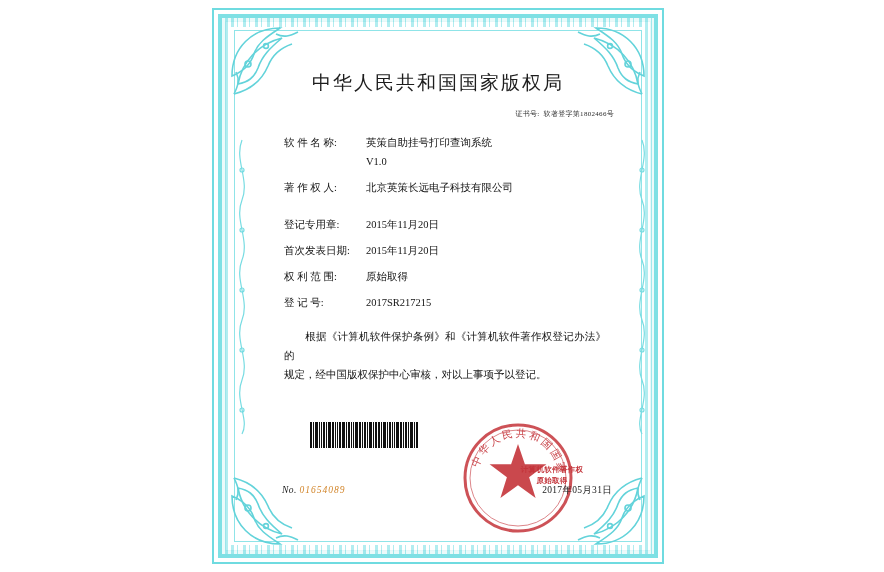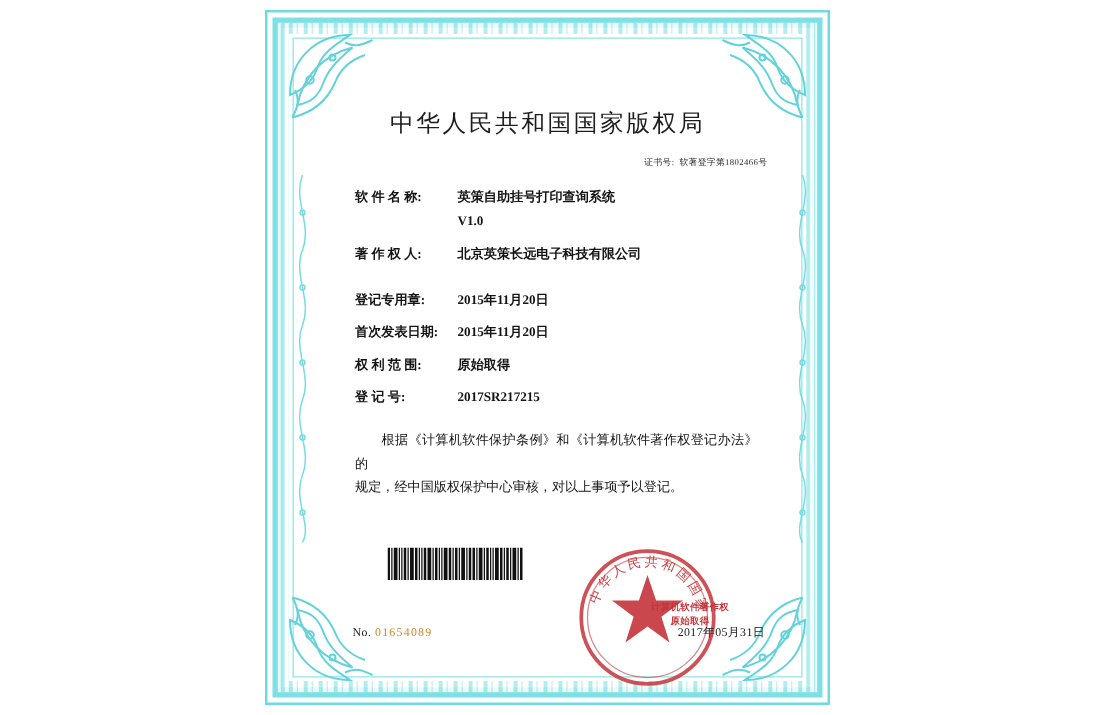--- a/index.html
+++ b/index.html
@@ -103,21 +103,21 @@
     color: #77dce2;
   }
   .side-left  { left: 230px; }
   .side-right { left: 630px; transform: scaleX(-1); }
   .side-filigree svg { width: 24px; height: 300px; display: block; }
 
   
   .content {
     position: absolute;
     left: 248px;
-    top: 60px;
+    top: 44px;
     width: 380px;
     height: 484px;
   }
 
   .title-cn {
     text-align: center;
     font-size: 19px;
     letter-spacing: 2px;
     color: #1d1d1d;
     margin-top: 26px;
@@ -147,21 +147,20 @@
     padding-left: 36px;
     padding-right: 10px;
   }
   .field-row {
     display: flex;
     align-items: flex-start;
     margin-bottom: 11px;
     font-size: 10.5px;
     color: #141414;
     line-height: 1.45;
-    font-weight: bold;
   }
   .field-row.tight { margin-bottom: 4px; }
   .field-label {
     width: 78px;
     flex: 0 0 78px;
     letter-spacing: 0px;
     white-space: nowrap;
   }
   .field-value {
     flex: 1;
@@ -228,20 +227,21 @@
     top: 440px;
     width: 330px;
     display: flex;
     justify-content: space-between;
     align-items: baseline;
     font-size: 9.5px;
     color: #1a1a1a;
   }
   .footer .no {
     letter-spacing: .4px;
+    font-style: italic;
   }
   .footer .no .num { color: #d2852a; letter-spacing: 1px; }
   .footer .date { color: #1a1a1a; letter-spacing: .3px; }
 </style>
 </head>
 <body>
 
 <div id="certificate">
 
   <div class="frame-outer"></div>

